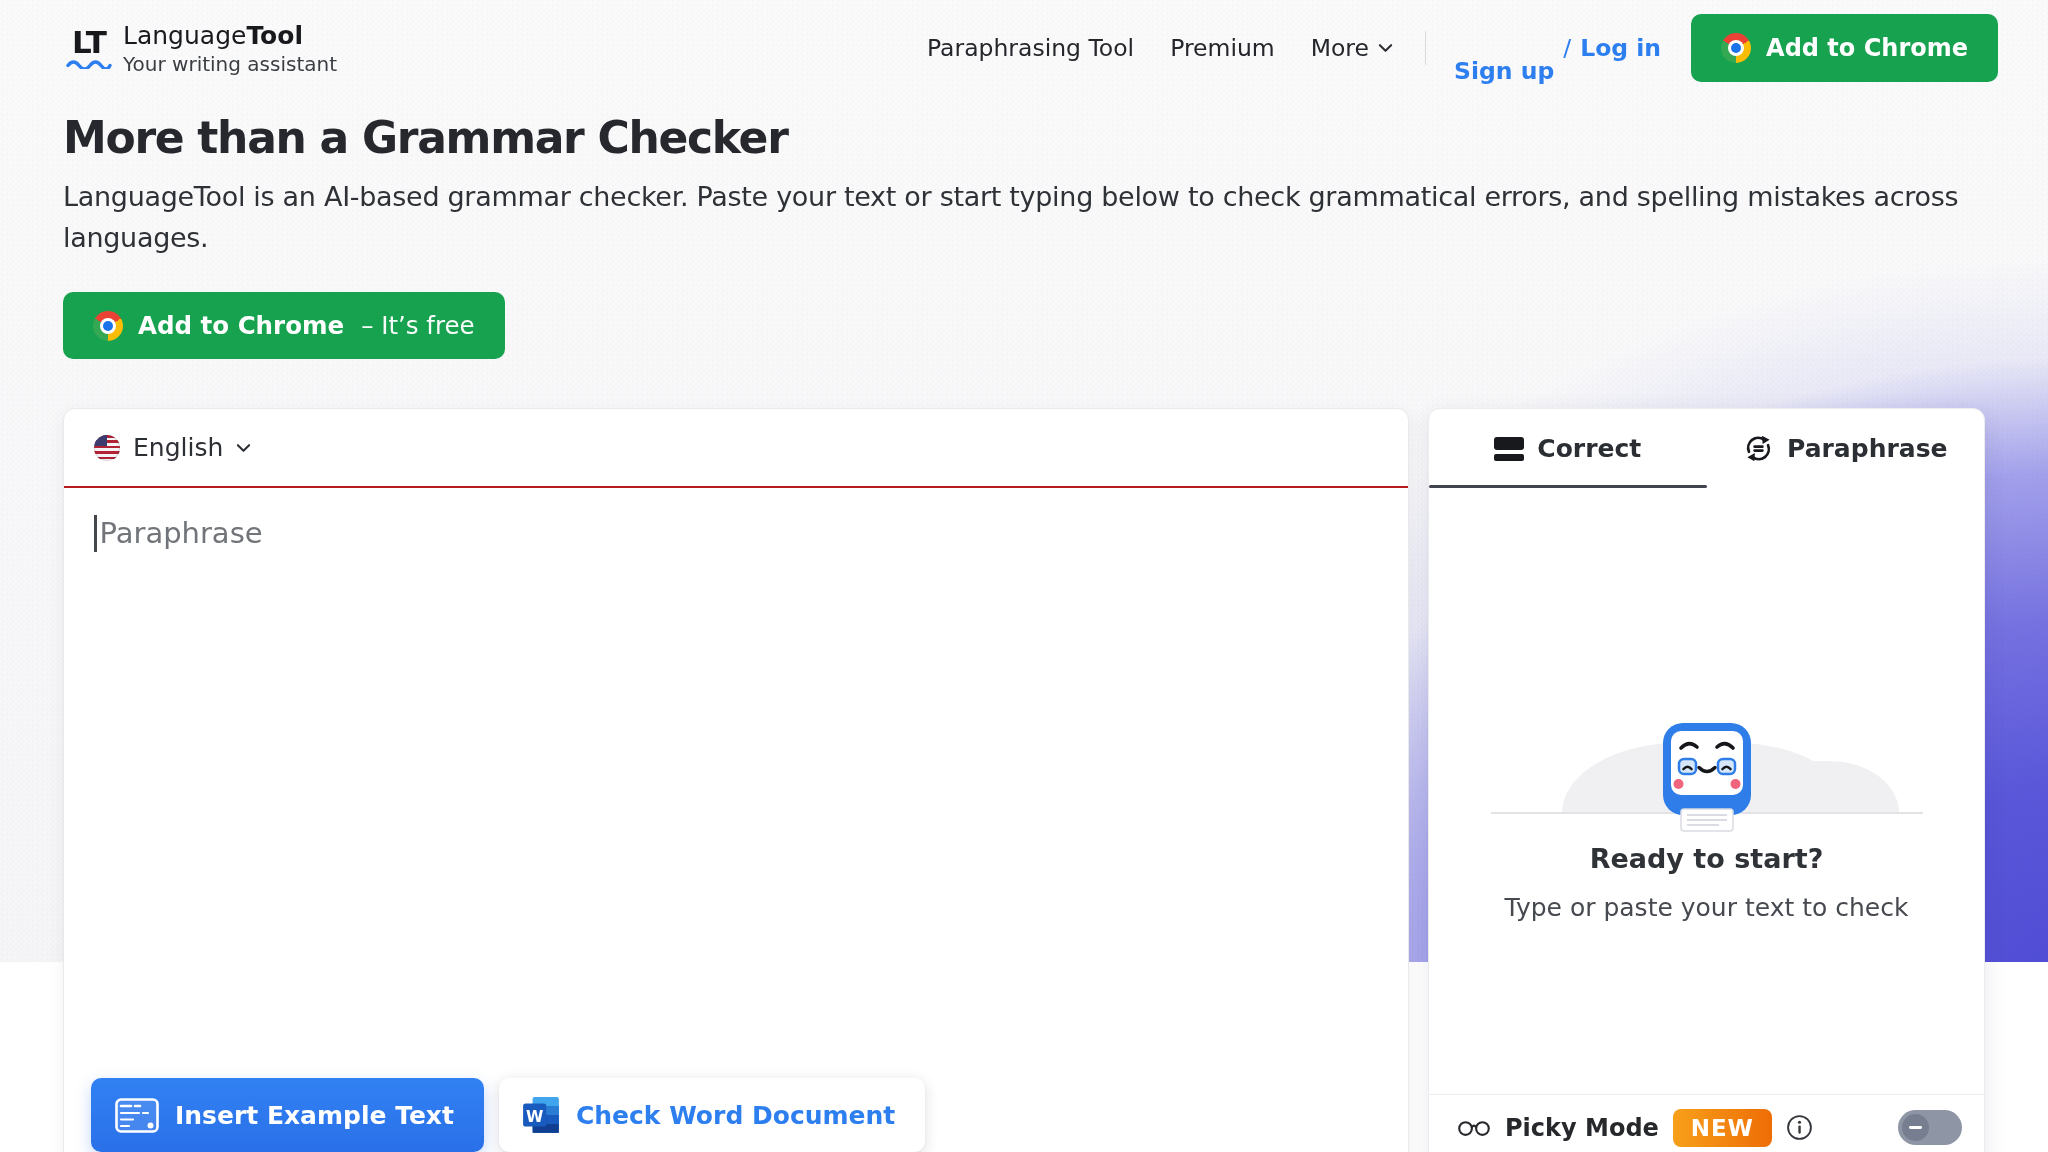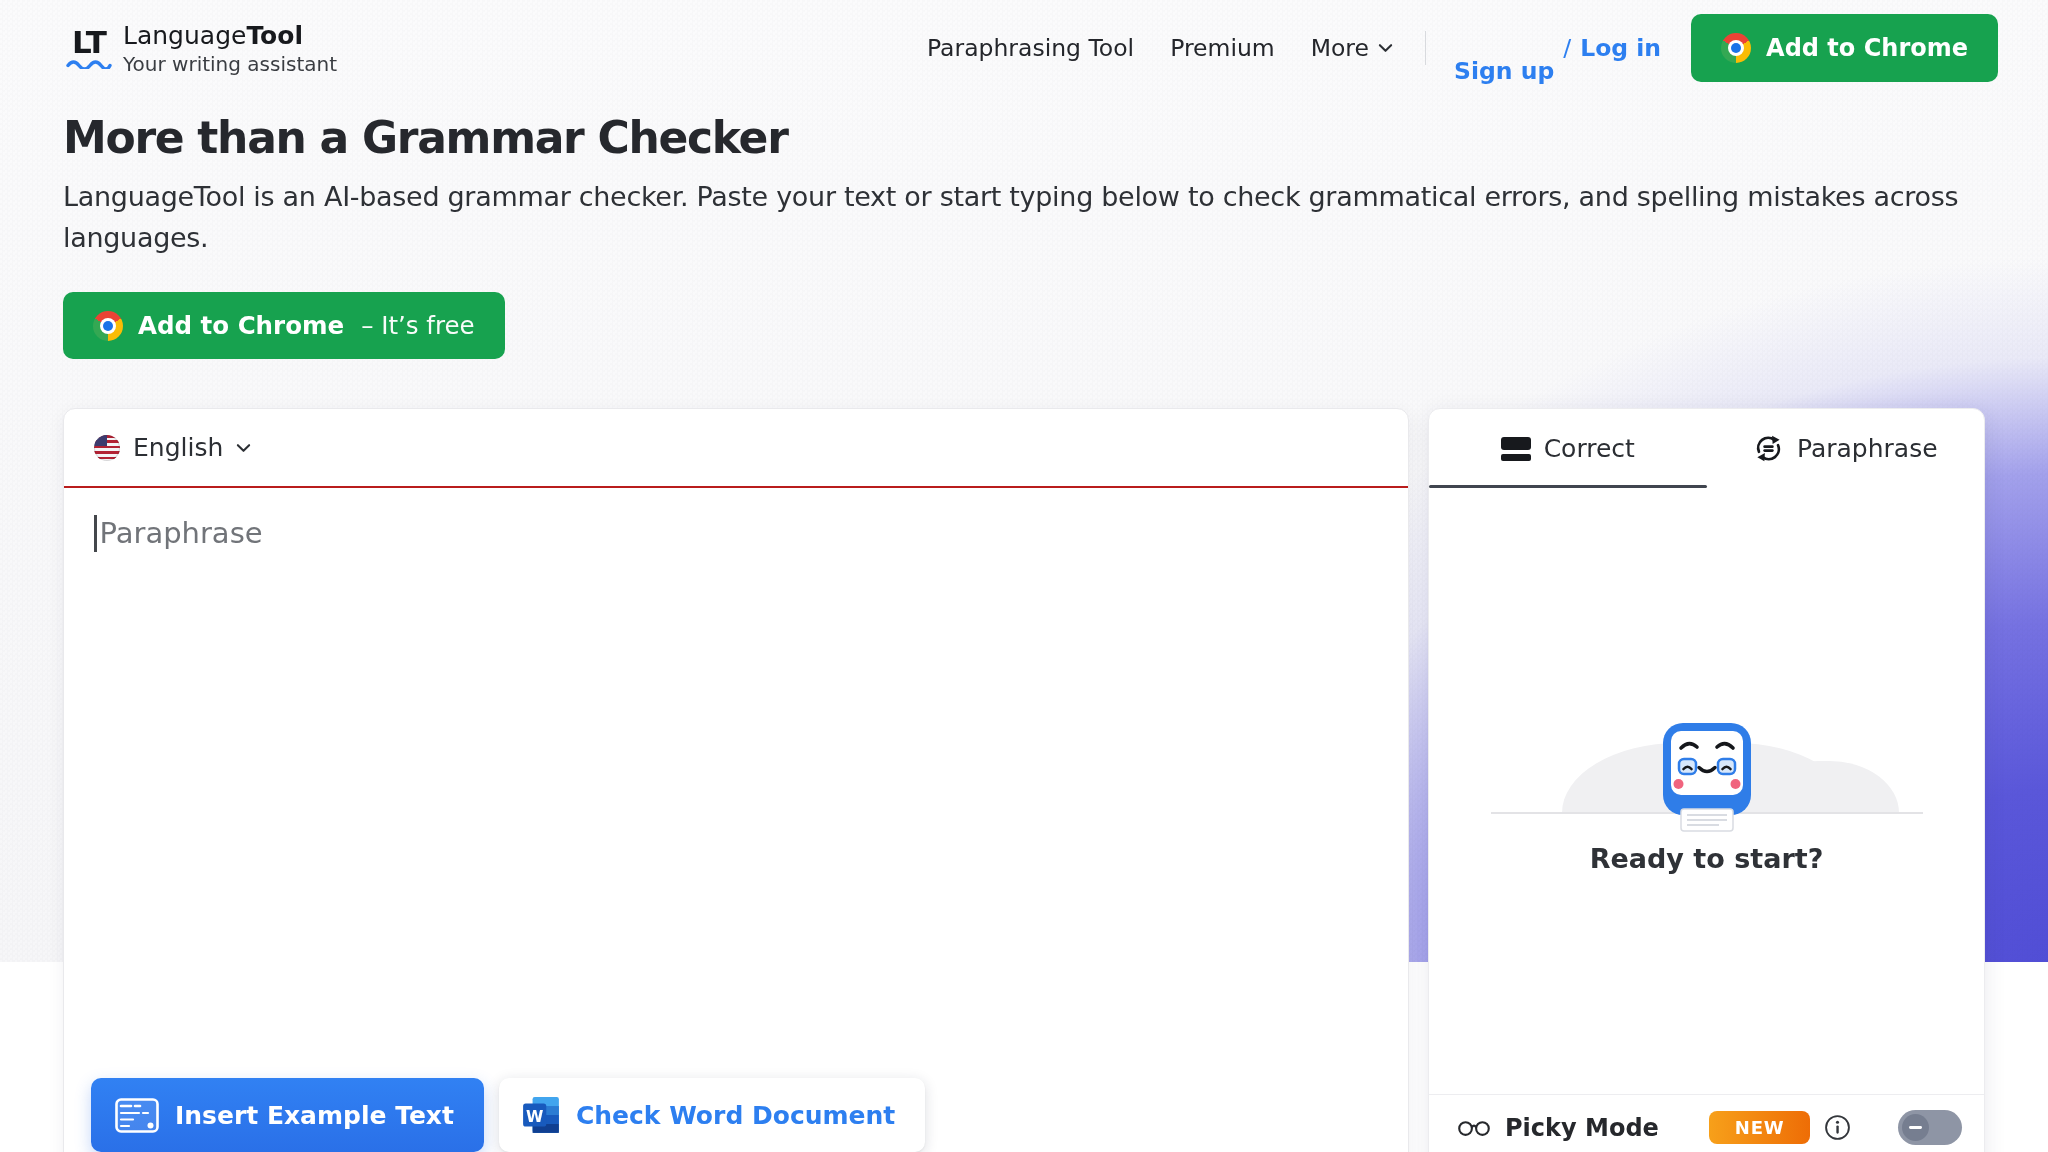--- a/index.html
+++ b/index.html
@@ -118,21 +118,21 @@
   }
   
   .results-card {
     position:absolute; left:1428px; top:0; width:557px; height:780px;
     background:#fff; border:1px solid #ececef; border-radius:12px;
     box-shadow:0 6px 22px rgba(40,40,80,0.10);
   }
   .tabs { position:relative; height:79px; display:flex; }
   .tab {
     flex:1; display:flex; align-items:center; justify-content:center; gap:13px;
-    font-size:25px; font-weight:400; color:#2b2e33; cursor:pointer; background:none; border:none;
+    font-size:25px; font-weight:700; color:#2b2e33; cursor:pointer; background:none; border:none;
     font-family:inherit;
   }
   .tab-underline {
     position:absolute; left:0; bottom:0; width:50%; height:3.5px; background:#40454f; border-radius:2px;
   }
   .correct-icon { display:flex; flex-direction:column; }
   .correct-icon i { display:block; width:30px; height:13px; background:#17191d; border-radius:3px; }
   .correct-icon i + i { height:7px; margin-top:4px; border-radius:2px; }
   .empty-state { position:absolute; left:0; right:0; top:0; height:100%; }
   .mound {
@@ -152,22 +152,22 @@
   .mascot { position:absolute; top:312px; left:50%; transform:translateX(-50%); }
   .empty-title { position:absolute; top:434px; width:100%; text-align:center; font-size:27px; font-weight:700; color:#2f3237; }
   .empty-sub { position:absolute; top:484px; width:100%; text-align:center; font-size:25px; color:#46494f; }
   .picky-bar {
     position:absolute; top:685px; left:0; right:0; height:80px;
     border-top:1px solid #ededf0; display:flex; align-items:center;
     padding:0 22px 14px 28px; gap:14px; background:#fff;
   }
   .picky-label { font-size:24px; font-weight:700; color:#26282c; }
   .badge-new {
-    padding:6px 26px; border-radius:8px; font-size:18px; font-weight:700; color:#fff;
-    letter-spacing:0.8px; background:linear-gradient(90deg,#f7a01a,#ee6d06);margin-left:36px;
+    padding:6px 18px; border-radius:8px; font-size:23px; font-weight:700; color:#fff;
+    letter-spacing:0.8px; background:linear-gradient(90deg,#f7a01a,#ee6d06);
   }
   .toggle {
     margin-left:auto; width:64px; height:35px; border-radius:18px; background:#8e95a5;
     position:relative; cursor:pointer; border:none;
   }
   .toggle-knob {
     position:absolute; left:4px; top:4px; width:27px; height:27px; border-radius:50%;
     background:#767e90; display:flex; align-items:center; justify-content:center;
   }
   .toggle-knob::after { content:""; width:13px; height:2.8px; border-radius:1.4px; background:#fff; }
@@ -312,20 +312,21 @@
         <path d="M63.5 48 Q67.5 43.5 71.5 48" stroke="#15171b" stroke-width="2.6" fill="none" stroke-linecap="round"></path>
         <path d="M40 46.5 Q48 54.5 56 46.5" stroke="#15171b" stroke-width="3.4" fill="none" stroke-linecap="round"></path>
         <circle cx="19.5" cy="63" r="5" fill="#f0647e"></circle>
         <circle cx="76.5" cy="63" r="5" fill="#f0647e"></circle>
         <rect x="22" y="88" width="52" height="22" rx="3" fill="#ffffff" stroke="#d9dce2" stroke-width="1.5"></rect>
         <line x1="28" y1="94" x2="68" y2="94" stroke="#d9dce2" stroke-width="2"></line>
         <line x1="28" y1="99" x2="68" y2="99" stroke="#d9dce2" stroke-width="2"></line>
         <line x1="28" y1="104" x2="60" y2="104" stroke="#d9dce2" stroke-width="2"></line>
       </svg>
       <div class="empty-title">Ready to start?</div>
+      <div class="empty-sub">Type or paste your text to check</div>
     </div>
 
     <div class="picky-bar">
       <svg width="34" height="19" viewBox="0 0 32 18">
         <g fill="none" stroke="#26282c" stroke-width="2">
           <circle cx="8" cy="10" r="6"></circle>
           <circle cx="24" cy="10" r="6"></circle>
           <path d="M14 9 q2 -3.5 4 0"></path>
         </g>
       </svg>

